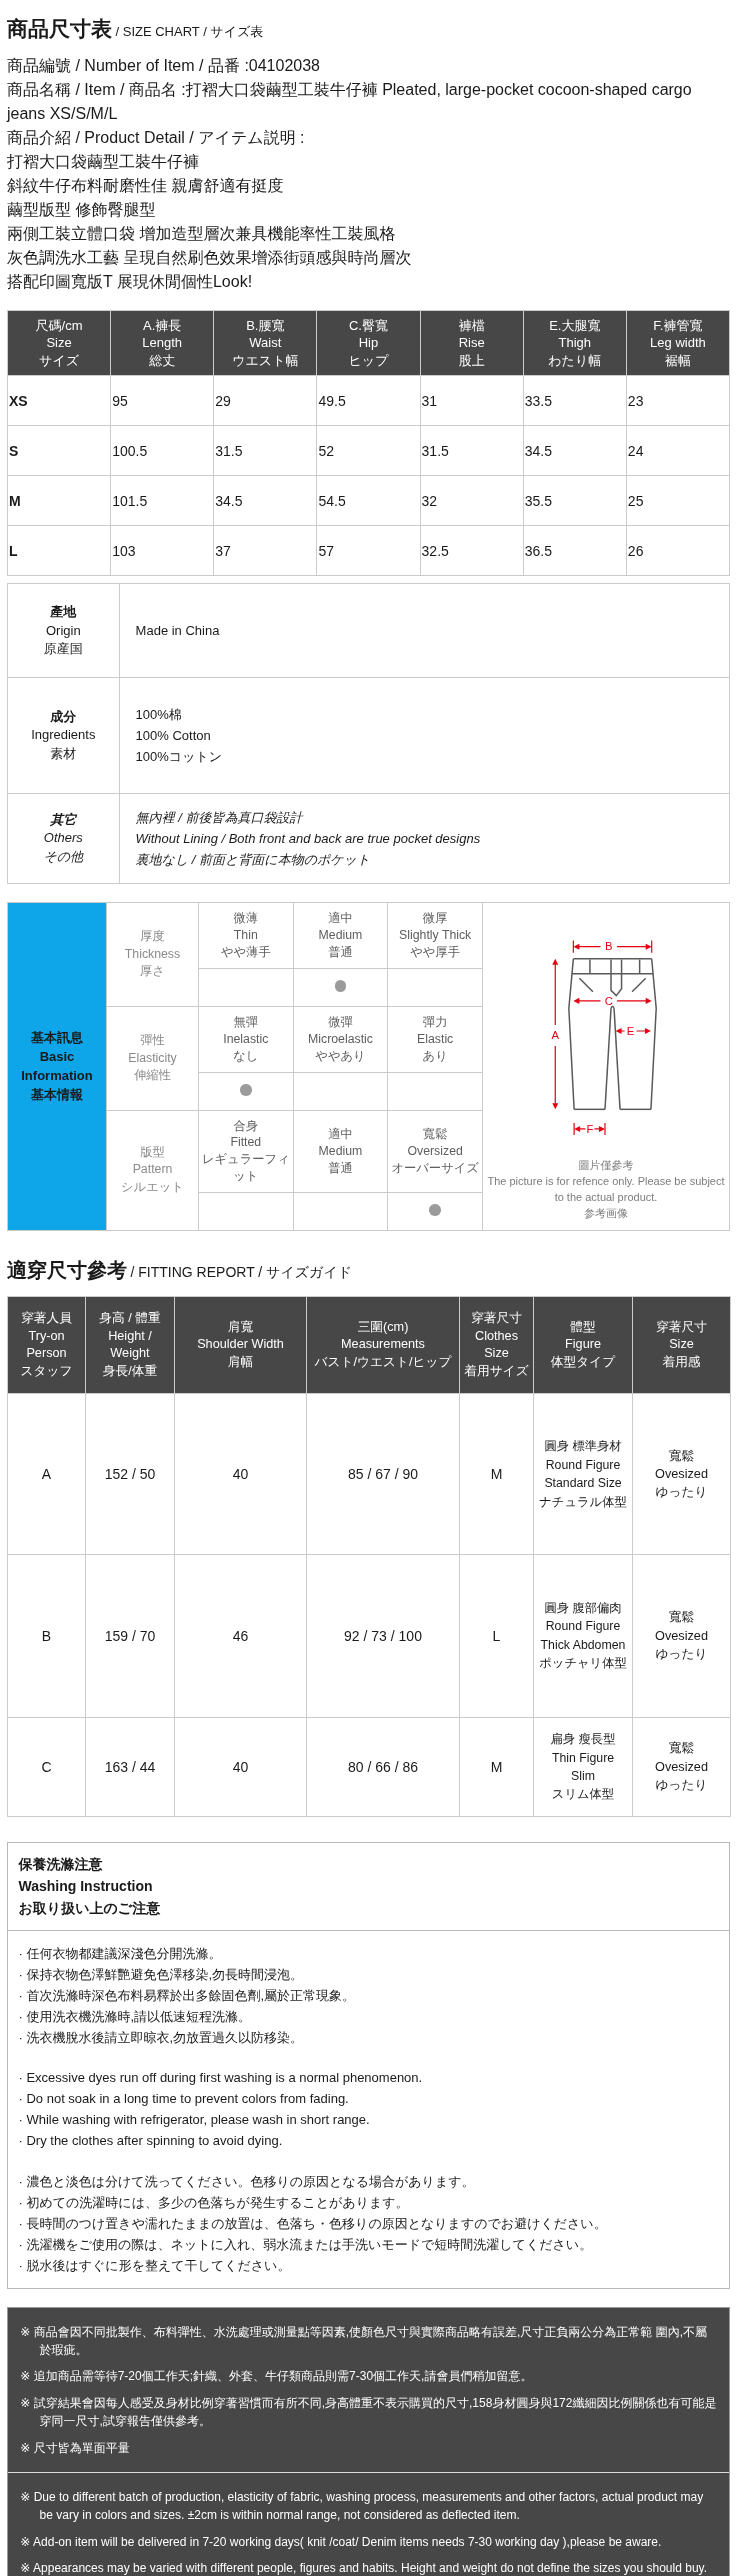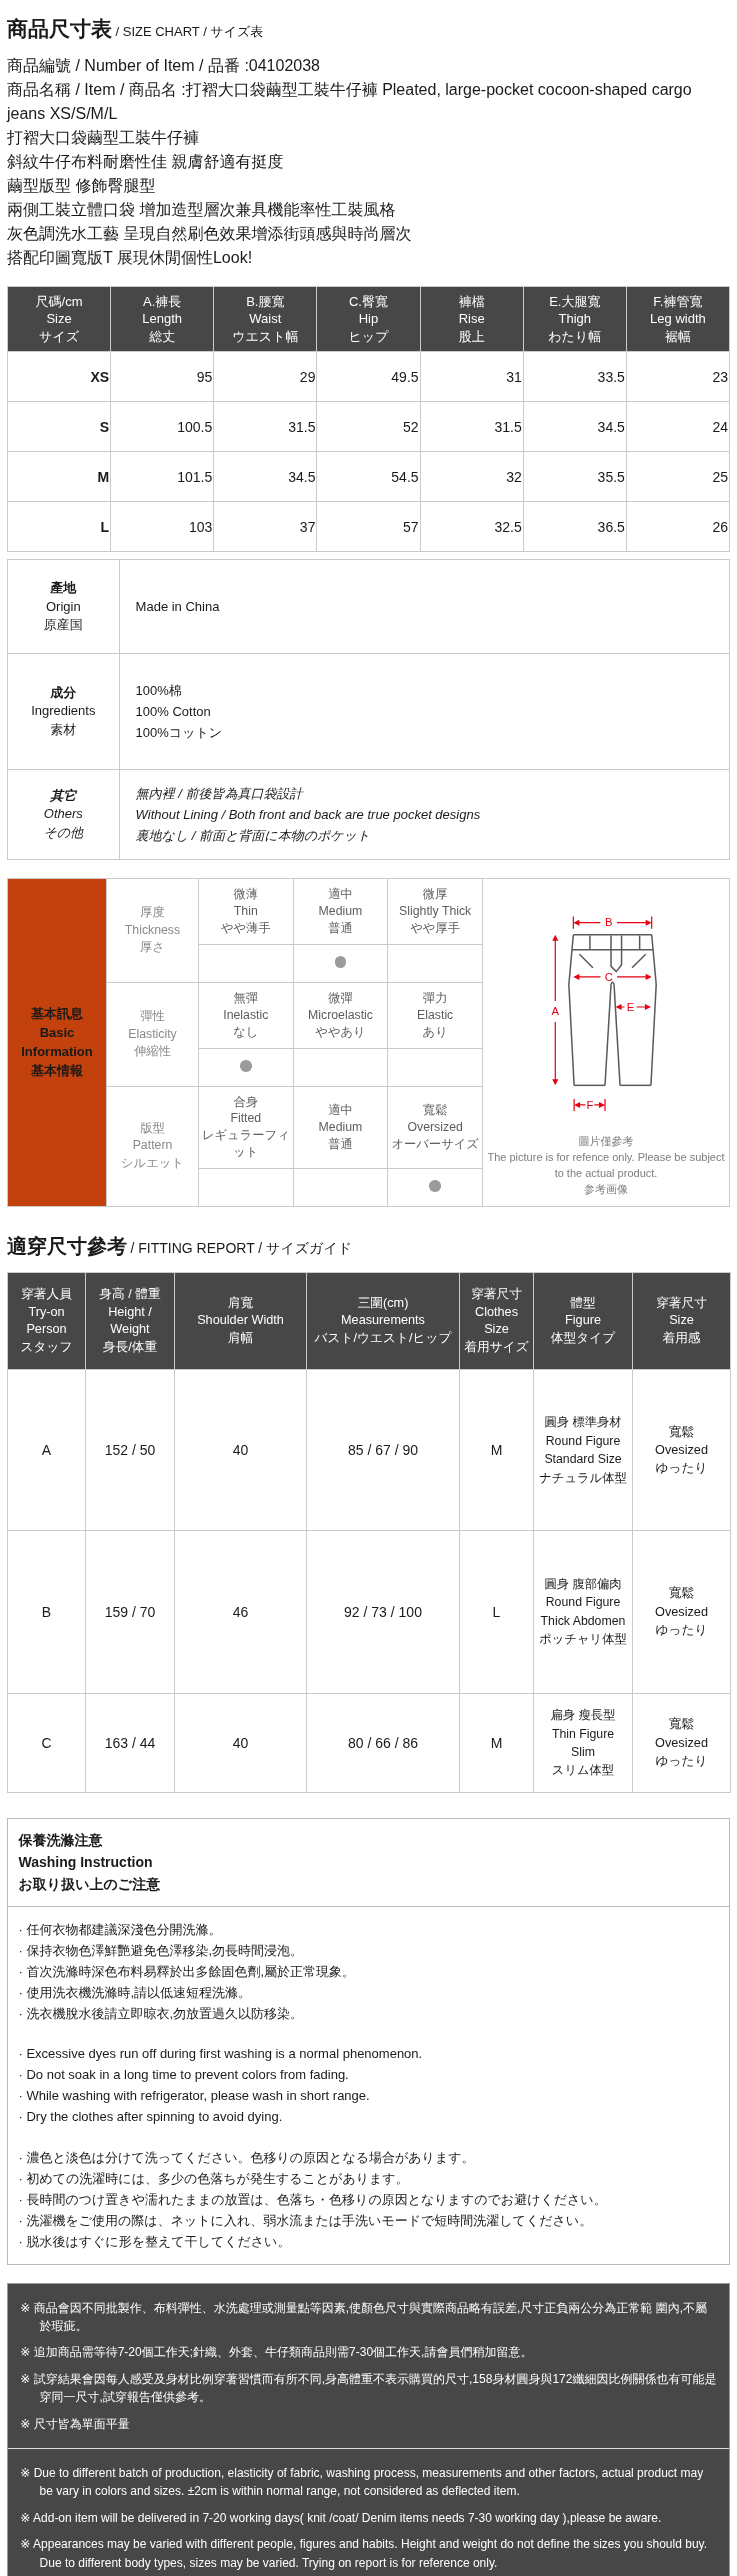--- a/index.html
+++ b/index.html
@@ -34,35 +34,35 @@
 
   
   table{border-collapse:collapse;table-layout:fixed;width:723px;}
   th,td{border:0.9px solid var(--border);vertical-align:middle;}
 
   
   .size-table th{
     background:var(--dark);color:#fff;font-weight:400;
     font-size:13px;line-height:17.5px;padding:6.1px 1.8px;text-align:center;
   }
-  .size-table td{height:47px;text-align:right;font-size:14px;}
+  .size-table td{height:47px;text-align:left;font-size:14px;}
   .size-table td:first-child{font-weight:700;}
 
   
   .origin-table{margin-top:7px;}
   .origin-table th{width:107px;text-align:center;font-weight:400;font-size:13px;line-height:18.4px;padding:7px 1.8px;}
   .origin-table th b{font-size:13px;}
   .origin-table td{text-align:left;padding:8.8px 0 8.8px 16px;font-size:13px;line-height:21px;}
   .row-origin th,.row-origin td{height:75px;}
   .row-ingredients th,.row-ingredients td{height:97px;}
   .row-others th,.row-others td{height:72px;font-style:italic;}
 
   
   .basic-table{margin-top:17.5px;}
-  .basic-table .lbl{width:96px;text-align:center;font-weight:700;font-size:13px;line-height:19.3px;color:#1a1a1a;background:#c2410c;}
+  .basic-table .lbl{width:96px;text-align:center;font-weight:700;font-size:13px;line-height:19.3px;color:#1a1a1a;background:#0ea5e9;}
   .basic-table .attr{width:89px;text-align:center;color:var(--muted);font-size:12.3px;line-height:17.5px;font-weight:400;}
   .basic-table .opt{text-align:center;color:#5d5d5d;font-size:12.3px;line-height:16.7px;padding:7px 2.6px;height:51px;}
   .basic-table .dotcell{height:35px;text-align:center;}
   .dot{display:none;width:11.4px;height:11.4px;border-radius:50%;background:var(--dot);}
   .dotcell.on .dot{display:inline-block;}
   .basic-table .pic{width:239px;text-align:center;vertical-align:middle;padding:5.3px 3.5px;}
   .pic-note{color:#7d7d7d;font-size:11px;line-height:16px;margin-top:7px;}
 
   
   .fit-table th{
@@ -95,20 +95,21 @@
 </head>
 <body>
 
 <div class="page">
 
   <h1><span class="title-zh">商品尺寸表</span><span class="title-sub">/ SIZE CHART / サイズ表</span></h1>
 
   <div class="info">
     <p>商品編號 / Number of Item / 品番 :04102038</p>
     <p>商品名稱 / Item / 商品名 :打褶大口袋繭型工裝牛仔褲 Pleated, large-pocket cocoon-shaped cargo jeans XS/S/M/L</p>
+    <p>商品介紹 / Product Detail / アイテム説明 :</p>
     <p>打褶大口袋繭型工裝牛仔褲</p>
     <p>斜紋牛仔布料耐磨性佳 親膚舒適有挺度</p>
     <p>繭型版型 修飾臀腿型</p>
     <p>兩側工裝立體口袋 增加造型層次兼具機能率性工裝風格</p>
     <p>灰色調洗水工藝 呈現自然刷色效果增添街頭感與時尚層次</p>
     <p>搭配印圖寬版T 展現休閒個性Look!</p>
   </div>
 
   <table class="size-table">
     <thead>

